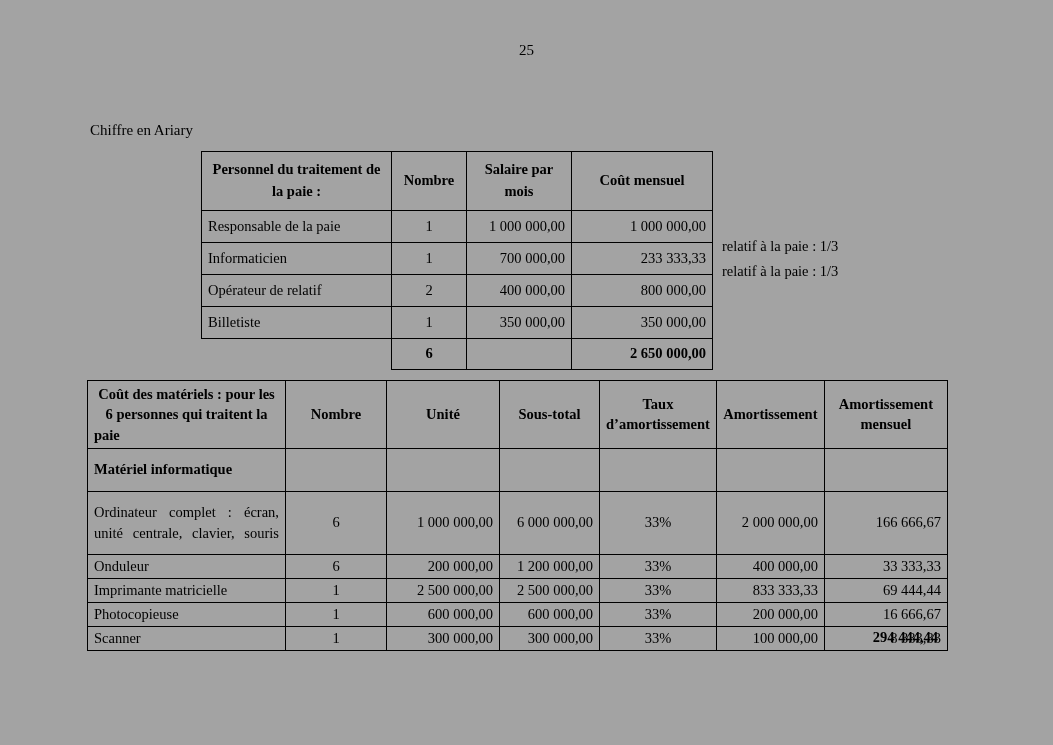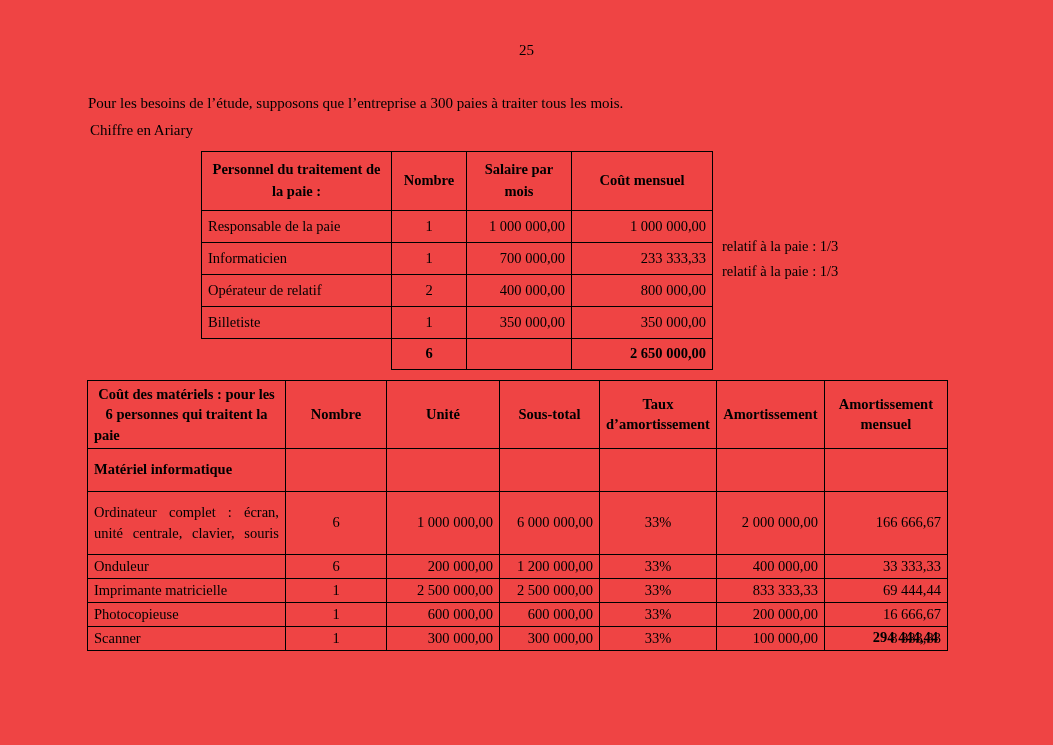--- a/index.html
+++ b/index.html
@@ -12,21 +12,21 @@
     height: 745px;
     font-family: "Liberation Serif", serif;
     color: #000000;
     position: relative;
     overflow: hidden;
   }
   .page {
     position: relative;
     width: 1053px;
     height: 745px;
-    background: #ef4444;
+    background: #a3a3a3;
   }
   .page-number {
     position: absolute;
     top: 42px;
     left: 0;
     width: 1053px;
     text-align: center;
     font-size: 15px;
   }
   .intro-line {
@@ -120,21 +120,20 @@
     margin-top: 28px;
   }
 </style>
 </head>
 <body>
 
 <div class="page">
 
   <div class="page-number">25</div>
 
-  <div class="intro-line">Pour les besoins de l’étude, supposons que l’entreprise a 300 paies à traiter tous les mois.</div>
   <div class="subtitle-line">Chiffre en Ariary</div>
 
   <table class="t1">
     <thead>
       <tr>
         <th class="t1-c0">Personnel du traitement de la paie :</th>
         <th class="t1-c1">Nombre</th>
         <th class="t1-c2">Salaire par mois</th>
         <th class="t1-c3">Coût mensuel</th>
       </tr>

